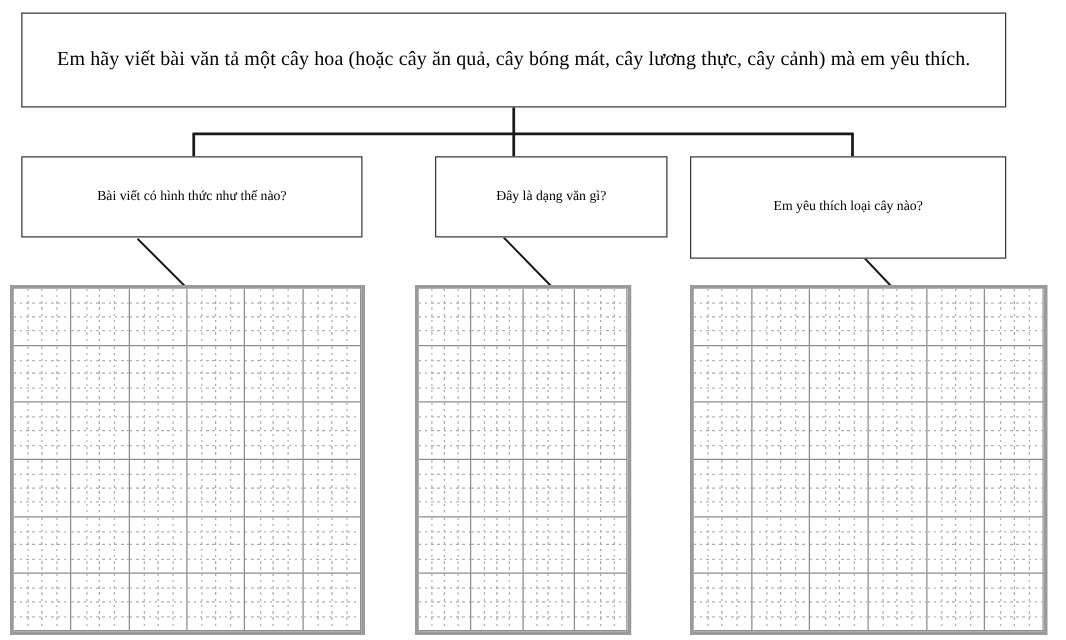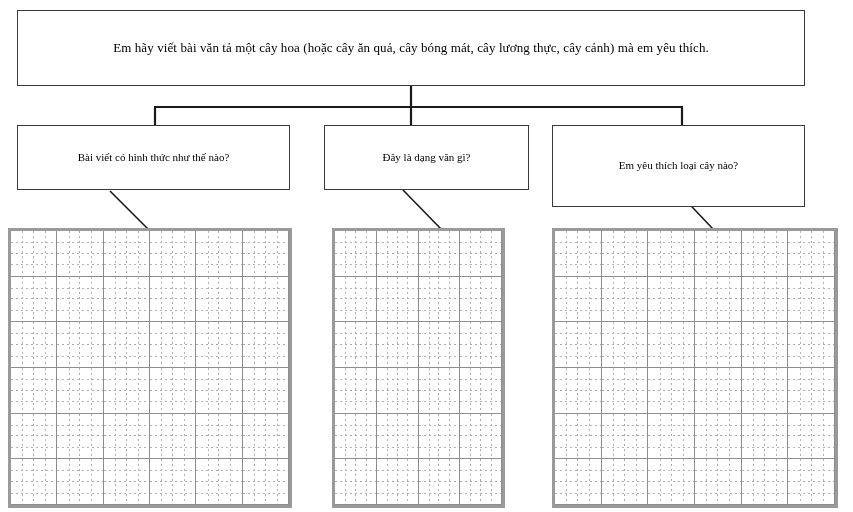--- a/index.html
+++ b/index.html
@@ -37,34 +37,34 @@
     padding: 0 10px;
   }
 
   #prompt-box {
     left: 17px;
     top: 10px;
     width: 788px;
     height: 76px;
   }
   #prompt-box .txt {
-    font-size: 13px;
+    font-size: 16px;
     letter-spacing: 0.1px;
   }
 
   #q-box-1 {
     left: 17px;
     top: 125px;
     width: 273px;
     height: 65px;
   }
   #q-box-2 {
-    left: 324px;
+    left: 348px;
     top: 125px;
-    width: 205px;
+    width: 186px;
     height: 65px;
     text-align: right;
   }
   #q-box-3 {
     left: 552px;
     top: 125px;
     width: 253px;
     height: 82px;
   }
   .q-box .txt {

